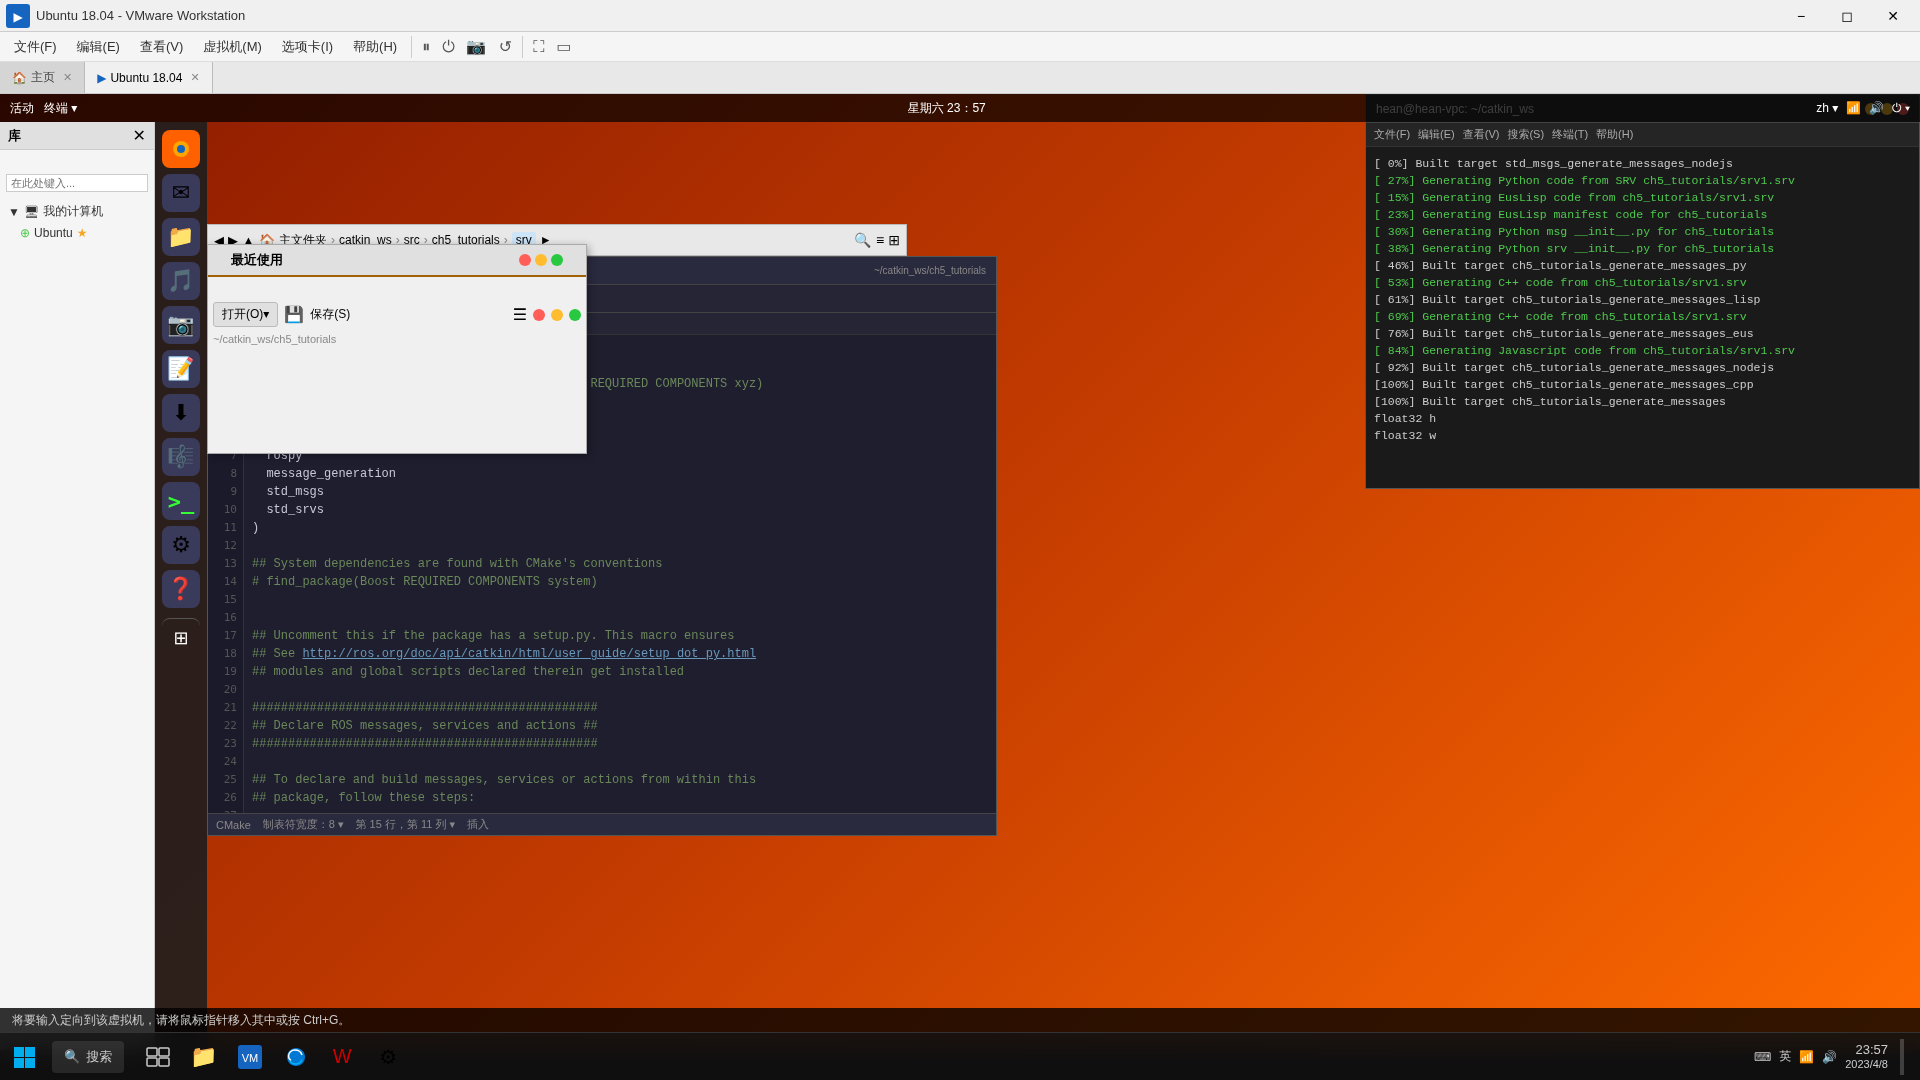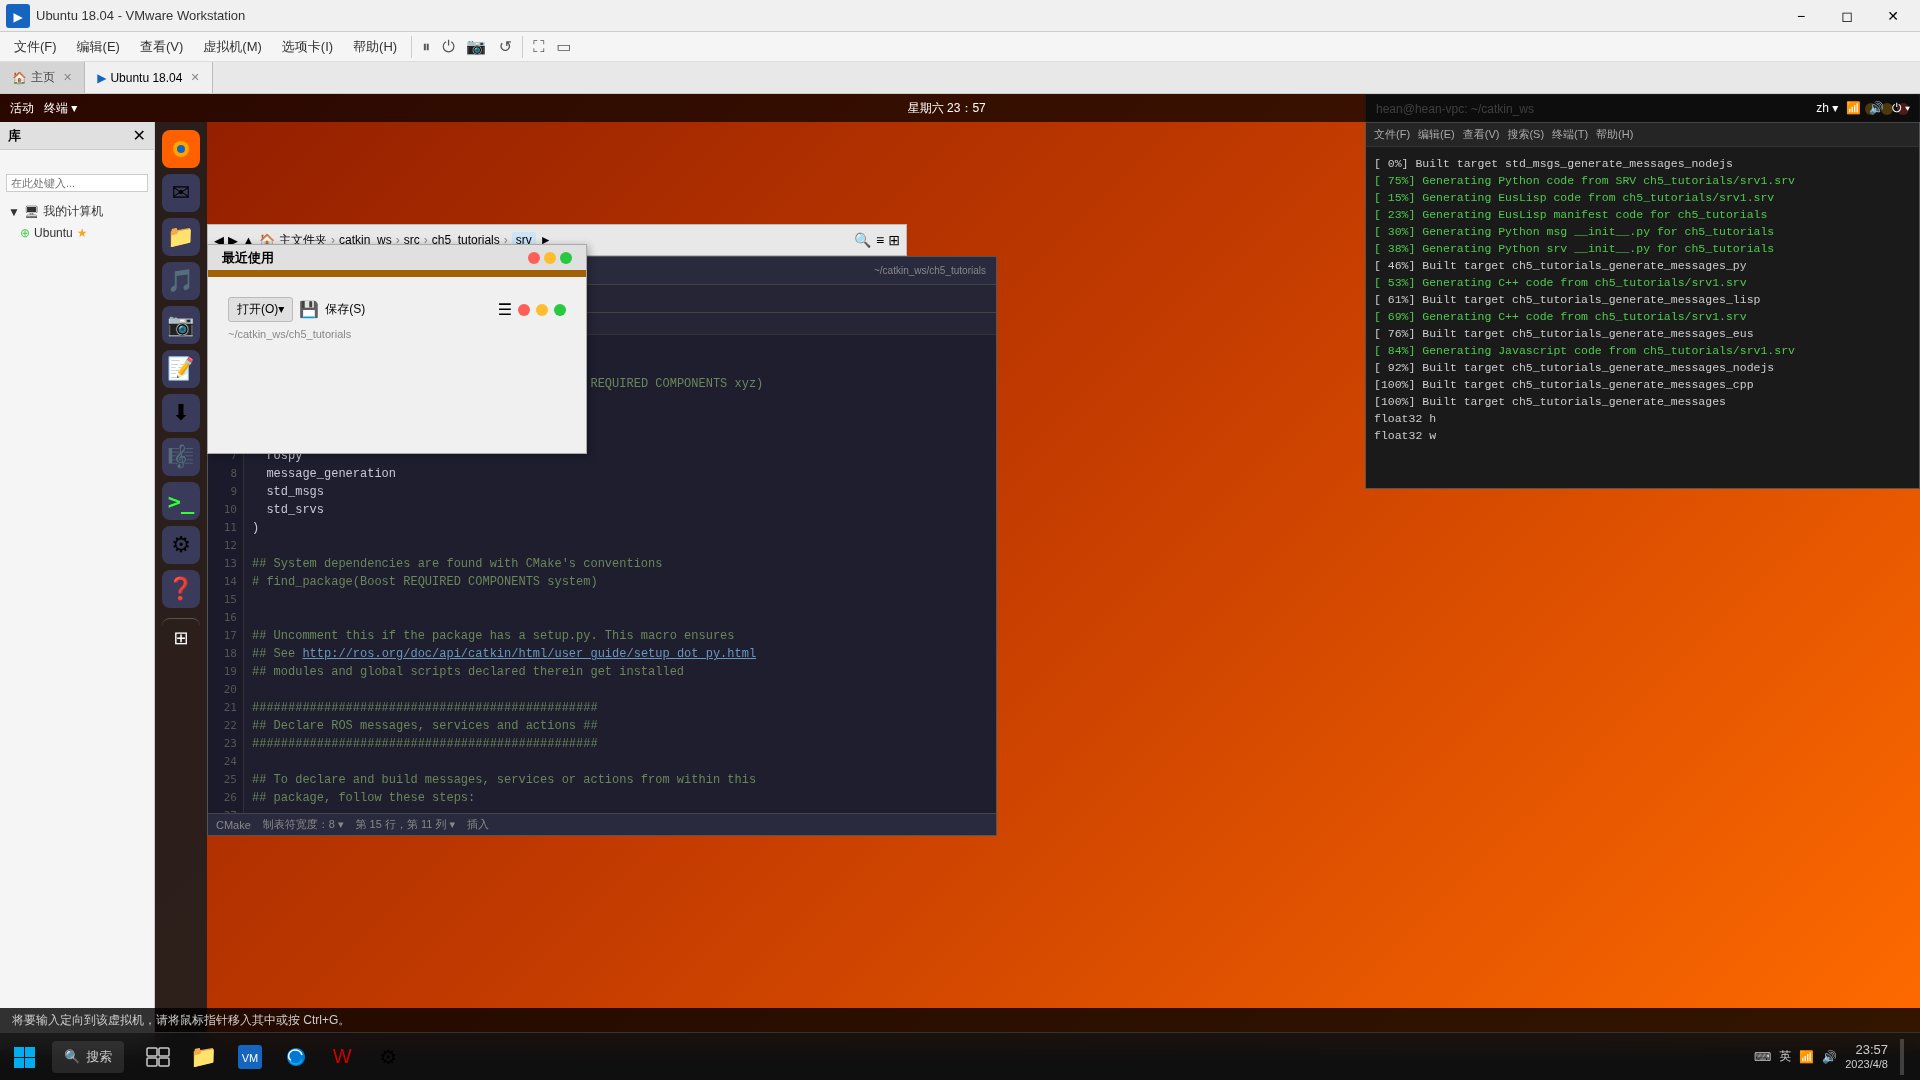--- a/index.html
+++ b/index.html
@@ -141,22 +141,22 @@
     .taskbar-right { display: flex; align-items: center; gap: 8px; padding: 0 16px; font-size: 12px; color: #ccc; }
 
     .code-line { white-space: pre; }
 
     
     .dialog-overlay {
       position: absolute; left: 155px; top: 28px; width: 400px; height: 220px;
       background: #f0f0f0; border: 1px solid #aaa; z-index: 35;
       box-shadow: 2px 2px 8px rgba(0,0,0,0.3);
     }
-    .dialog-titlebar { height: 32px; background: #e0e0e0; display: flex; align-items: center; padding: 0 14px; border-bottom: 7px solid #a16207; font-size: 13px; font-weight: bold; }
-    .dialog-body { padding: 20px; }
+    .dialog-titlebar { height: 32px; background: #e0e0e0; display: flex; align-items: center; padding: 0 23px; border-bottom: 2px solid #a16207; font-size: 13px; font-weight: bold; }
+    .dialog-body { padding: 5px; margin-top: 20px; }
 
     .notice-bar {
       position: absolute; bottom: 48px; left: 0; width: 100%; height: 24px;
       background: rgba(0,0,0,0.8); display: flex; align-items: center; padding: 0 12px;
       font-size: 12px; color: #ccc; z-index: 150;
     }
   </style>
 </head>
 <body>
 
@@ -447,21 +447,21 @@
       <div class="term-menubar">
         <span>文件(F)</span>
         <span>编辑(E)</span>
         <span>查看(V)</span>
         <span>搜索(S)</span>
         <span>终端(T)</span>
         <span>帮助(H)</span>
       </div>
       <div class="term-body">
         <div style="color:#ccc;">[  0%] Built target std_msgs_generate_messages_nodejs</div>
-        <div style="color:#4ec94e;">[  75%] Generating Python code from SRV ch5_tutorials/srv1.srv</div>
+        <div style="color:#4ec94e;">[  27%] Generating Python code from SRV ch5_tutorials/srv1.srv</div>
         <div style="color:#4ec94e;">[ 15%] Generating EusLisp code from ch5_tutorials/srv1.srv</div>
         <div style="color:#4ec94e;">[ 23%] Generating EusLisp manifest code for ch5_tutorials</div>
         <div style="color:#4ec94e;">[ 30%] Generating Python msg __init__.py for ch5_tutorials</div>
         <div style="color:#4ec94e;">[ 38%] Generating Python srv __init__.py for ch5_tutorials</div>
         <div style="color:#ccc;">[ 46%] Built target ch5_tutorials_generate_messages_py</div>
         <div style="color:#4ec94e;">[ 53%] Generating C++ code from ch5_tutorials/srv1.srv</div>
         <div style="color:#ccc;">[ 61%] Built target ch5_tutorials_generate_messages_lisp</div>
         <div style="color:#4ec94e;">[ 69%] Generating C++ code from ch5_tutorials/srv1.srv</div>
         <div style="color:#ccc;">[ 76%] Built target ch5_tutorials_generate_messages_eus</div>
         <div style="color:#4ec94e;">[ 84%] Generating Javascript code from ch5_tutorials/srv1.srv</div>

